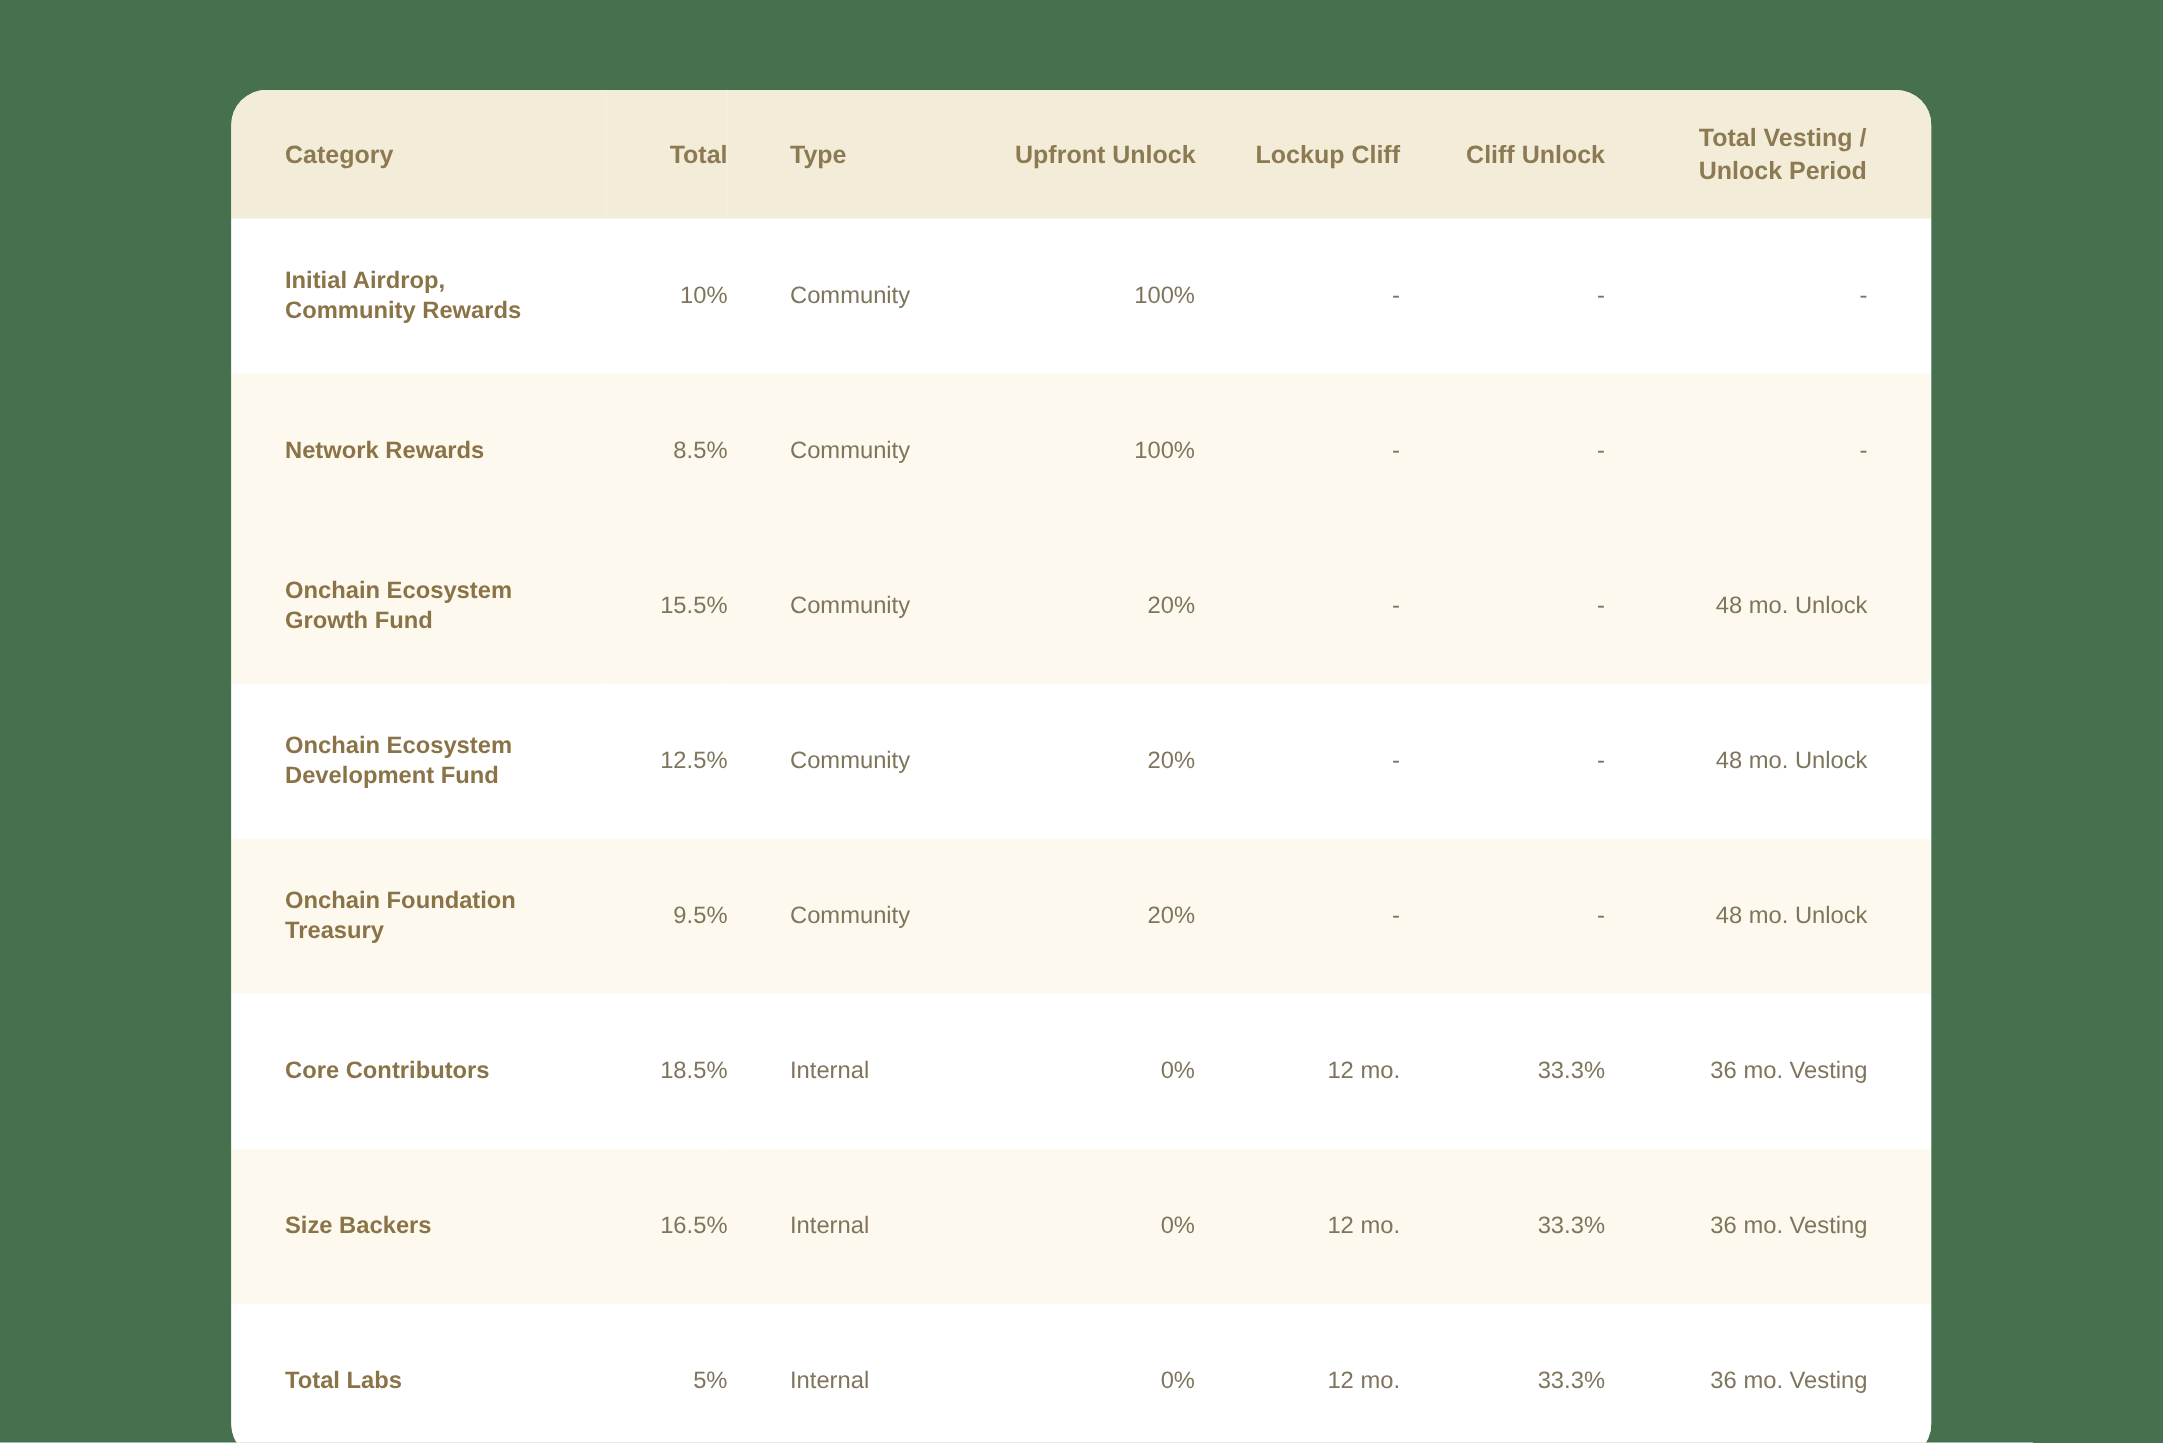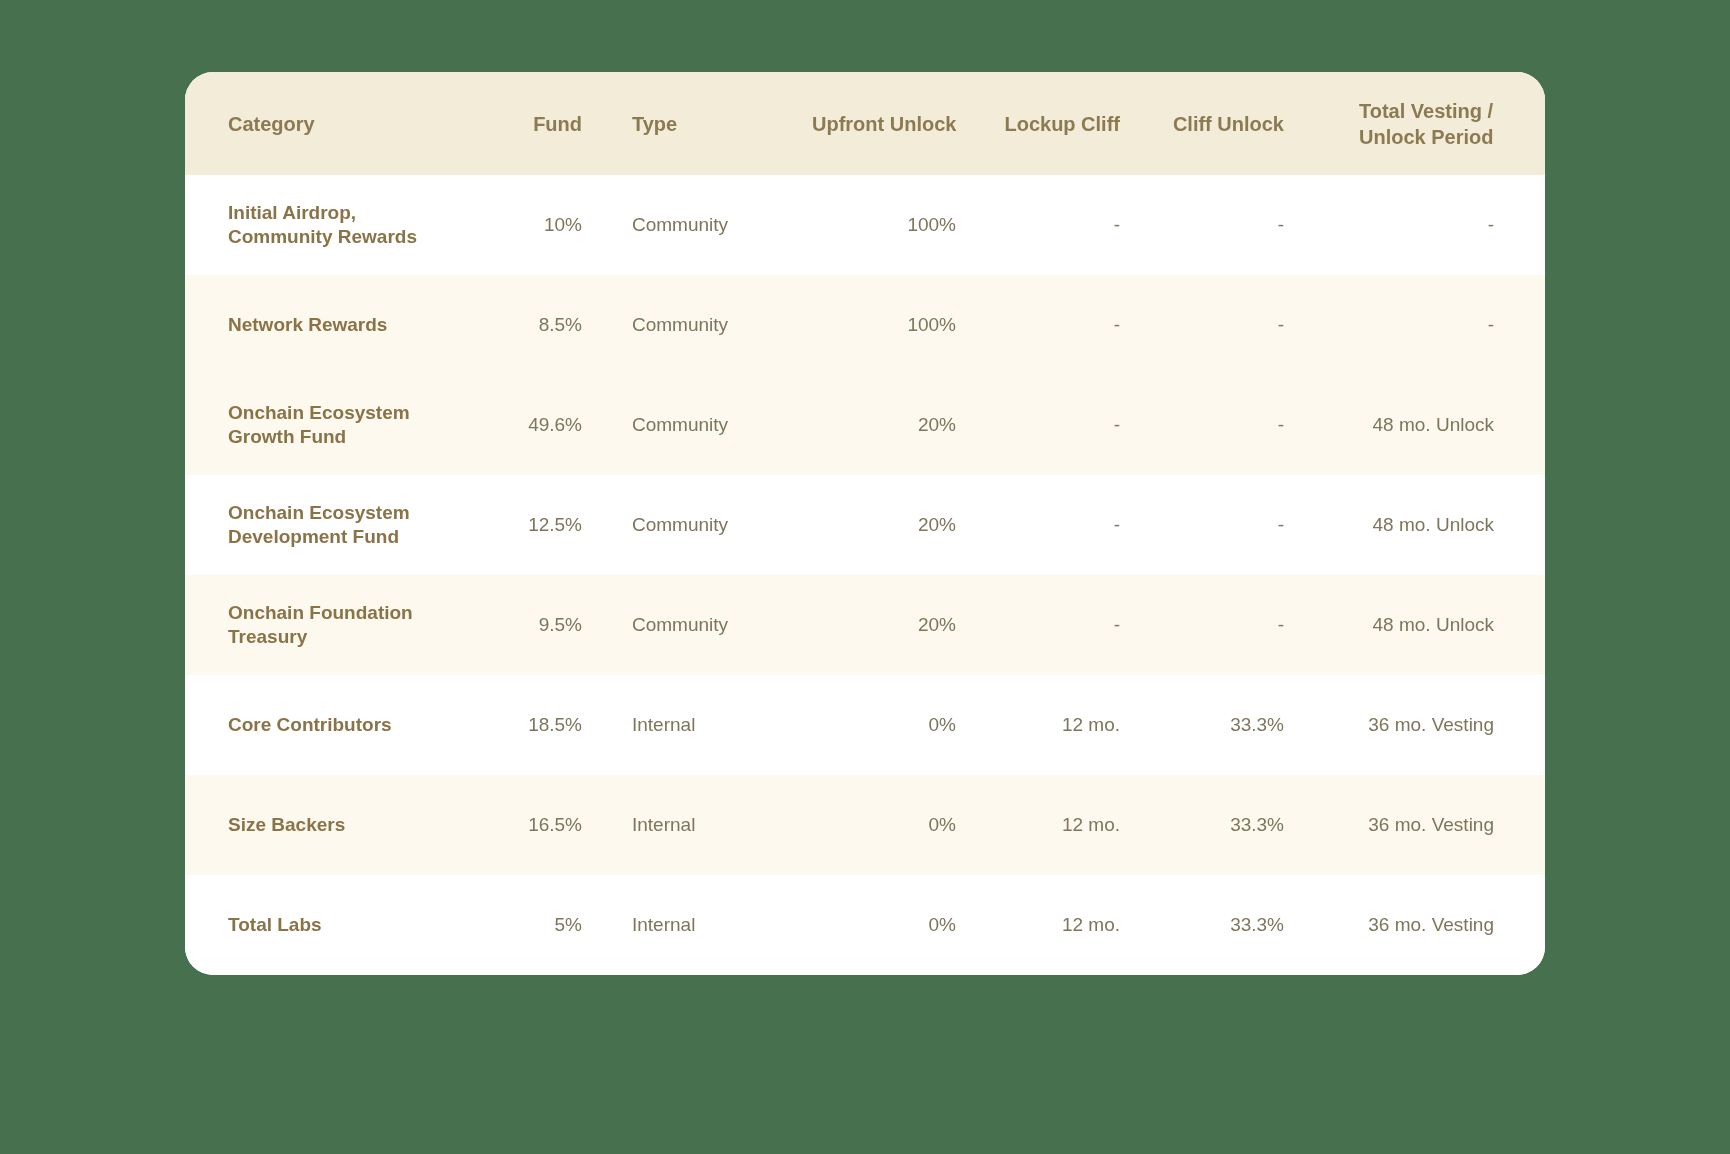--- a/index.html
+++ b/index.html
@@ -41,21 +41,21 @@
   }
   thead th {
     font-size: 20px;
     font-weight: 700;
     line-height: 1.3;
     color: #8C7A52;
     vertical-align: middle;
     white-space: nowrap;
   }
 
-  tbody tr { height: 100px; background: #FFFFFF; }
+  tbody tr { height: 124px; background: #FFFFFF; }
   tbody tr.alt { background: #FDF9EE; margin-left: 24px; }
 
   tbody td {
     font-size: 19px;
     font-weight: 400;
     color: #7F755C;
     vertical-align: middle;
     line-height: 1.3;
   }
 
@@ -94,21 +94,21 @@
       <col class="c-size">
       <col class="c-type">
       <col class="c-upfront">
       <col class="c-lockup">
       <col class="c-cliff">
       <col class="c-total">
     </colgroup>
     <thead>
       <tr>
           <th class="col-category al"><span class="hdr-wrap">Category</span></th>
-          <th class="col-size ar"><span class="hdr-wrap">Fund</span></th>
+          <th class="col-size ar"><span class="hdr-wrap">Total</span></th>
           <th class="col-type al"><span class="hdr-wrap">Type</span></th>
           <th class="col-upfront ar"><span class="hdr-wrap">Upfront Unlock</span></th>
           <th class="col-lockup ar"><span class="hdr-wrap">Lockup Cliff</span></th>
           <th class="col-cliff ar"><span class="hdr-wrap">Cliff Unlock</span></th>
           <th class="col-total ar"><span class="hdr-wrap">Total Vesting / Unlock Period</span></th>
         </tr>
     </thead>
     <tbody>
         <tr>
           <td class="col-category al">
@@ -129,21 +129,21 @@
           <td class="col-type al"><span class="cell-text">Community</span></td>
           <td class="col-upfront ar"><span class="cell-text">100%</span></td>
           <td class="col-lockup ar"><span class="cell-text">-</span></td>
           <td class="col-cliff ar"><span class="cell-text">-</span></td>
           <td class="col-total ar"><span class="cell-text">-</span></td>
         </tr>
         <tr class="alt">
           <td class="col-category al">
             <span class="cat-wrap">Onchain Ecosystem Growth Fund</span>
           </td>
-          <td class="col-size ar"><span class="cell-text">49.6%</span></td>
+          <td class="col-size ar"><span class="cell-text">15.5%</span></td>
           <td class="col-type al"><span class="cell-text">Community</span></td>
           <td class="col-upfront ar"><span class="cell-text">20%</span></td>
           <td class="col-lockup ar"><span class="cell-text">-</span></td>
           <td class="col-cliff ar"><span class="cell-text">-</span></td>
           <td class="col-total ar"><span class="cell-text">48 mo. Unlock</span></td>
         </tr>
         <tr>
           <td class="col-category al">
             <span class="cat-wrap">Onchain Ecosystem Development Fund</span>
           </td>

